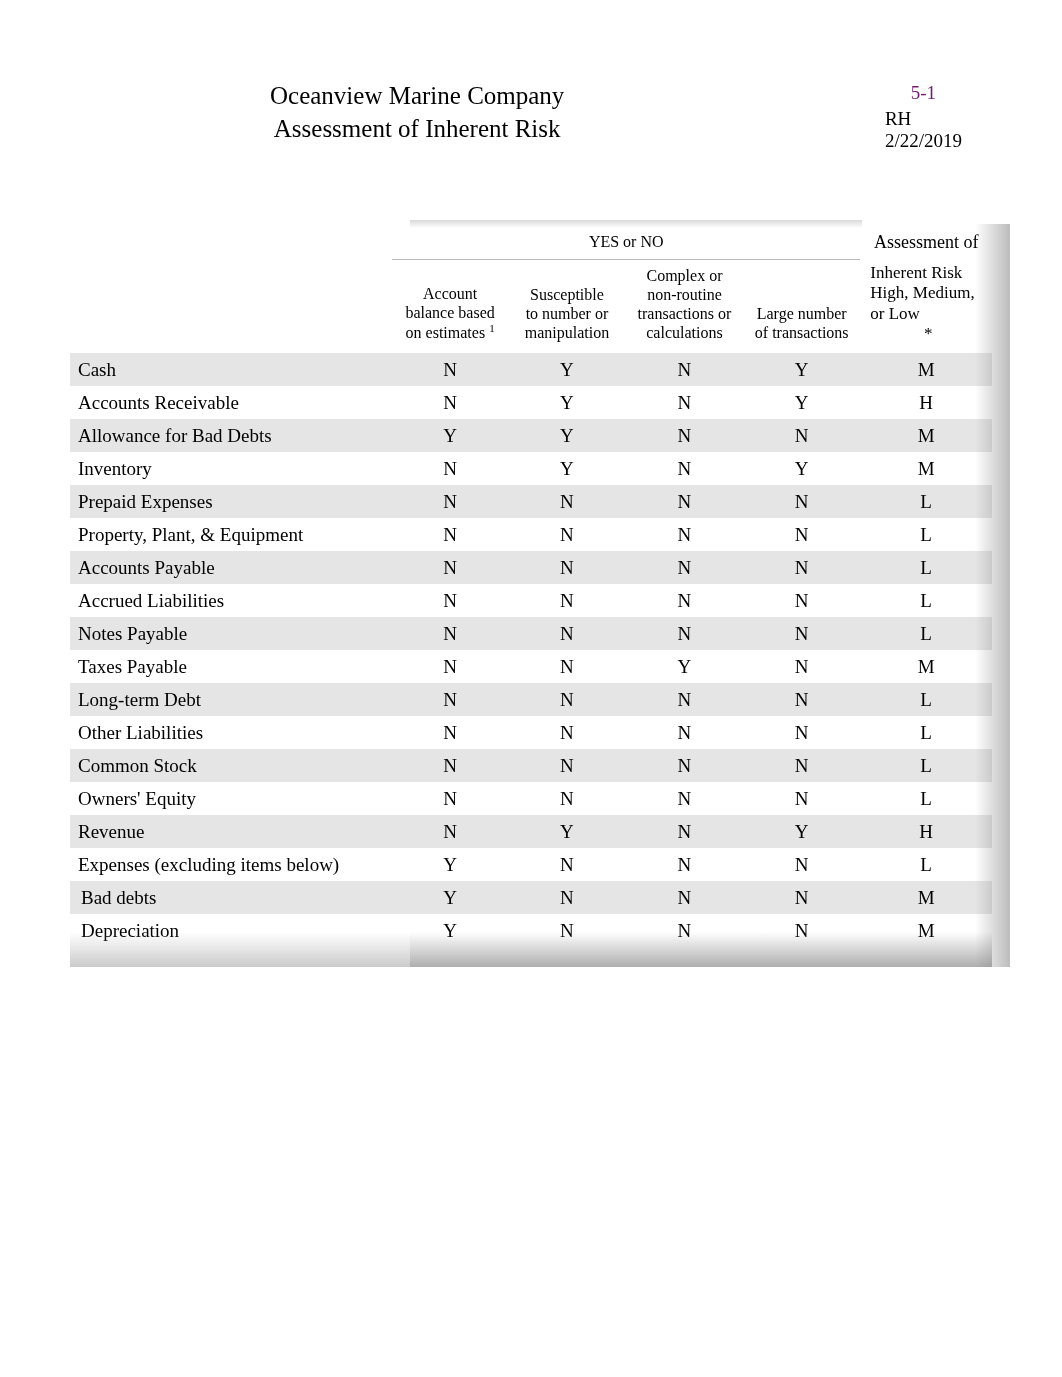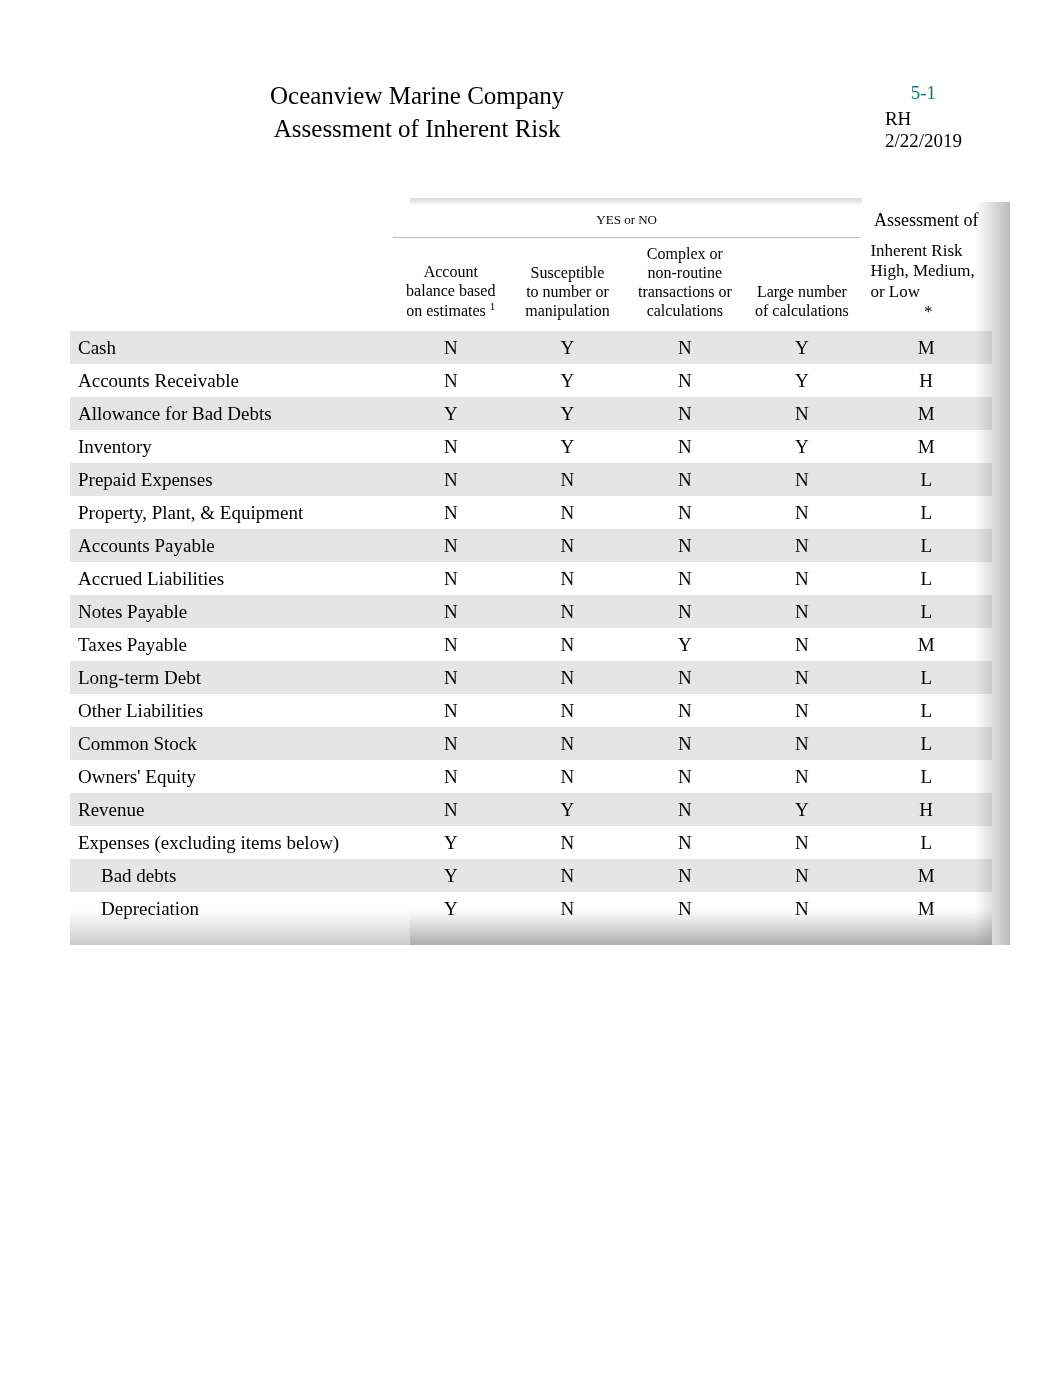--- a/index.html
+++ b/index.html
@@ -8,51 +8,51 @@
       background: #ffffff;
       width: 1062px;
       height: 1377px;
       padding: 80px 70px;
       color: #000;
     }
     .header-row {
       display: flex;
       justify-content: space-between;
       align-items: flex-start;
-      margin-bottom: 50px;
+      margin-bottom: 72px;
     }
     .title-block {
       margin-left: 200px;
       text-align: center;
     }
     .title-block div {
       font-size: 25px;
       line-height: 1.3;
     }
     .ref-block {
       text-align: left;
       font-size: 19px;
       margin-right: 30px;
       margin-top: 2px;
     }
-    .ref-block .ref-num { color: #0f766e; text-align: center; margin-bottom: 4px; }
+    .ref-block .ref-num { color: #701a75; text-align: center; margin-bottom: 4px; }
     .table-wrap {
       position: relative;
       margin-top: 10px;
     }
     table {
       border-collapse: collapse;
       width: 100%;
       font-size: 19px;
     }
     th, td { padding: 0; }
     .spanhead {
       text-align: center;
       font-weight: normal;
-      font-size: 13px;
+      font-size: 16px;
       padding: 8px 0 6px;
       border-bottom: 1px solid rgba(120,120,120,0.5);
     }
     .assess-head {
       text-align: center;
       font-weight: normal;
       font-size: 18px;
       padding: 8px 4px 6px;
       vertical-align: middle;
     }
@@ -73,21 +73,21 @@
       line-height: 1.2;
     }
     tbody td {
       padding: 6px 4px 5px;
       font-size: 19px;
     }
     tbody td.label {
       text-align: left;
       padding-left: 8px;
     }
-    tbody td.indent { padding-left: 31px; }
+    tbody td.indent { padding-left: 11px; }
     tbody td.val { text-align: center; }
     tbody tr.striped td { background: #e5e5e5; }
     tbody tr.plain td { background: #ffffff; margin-left: 16px; }
     tbody td.assess {
       text-align: center;
     }
     
     .blur-left {
       position: absolute; left: 0; bottom: -20px; width: 340px; height: 35px;
       background: linear-gradient(to top, rgba(160,160,160,0.55), rgba(160,160,160,0));
@@ -158,21 +158,21 @@
         </th>
         <th class="colhead">
           <span>Complex or</span><br>
           <span>non-routine</span><br>
           <span>transactions or</span><br>
           <span>calculations</span>
         </th>
         <th class="colhead">
           <br>
           <span>Large number</span><br>
-          <span>of calculations</span>
+          <span>of transactions</span>
         </th>
         <th class="assess-sub">
           <span>Inherent Risk</span><br>
           <span>High, Medium,</span><br>
           <span>or Low</span><br>
           <span style="display:block;text-align:center;">*</span>
         </th>
       </tr>
     </thead>
     <tbody id="tbody">

